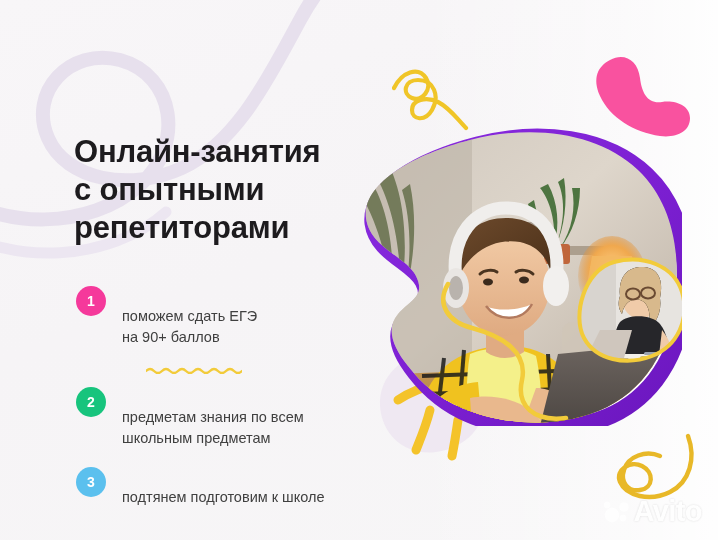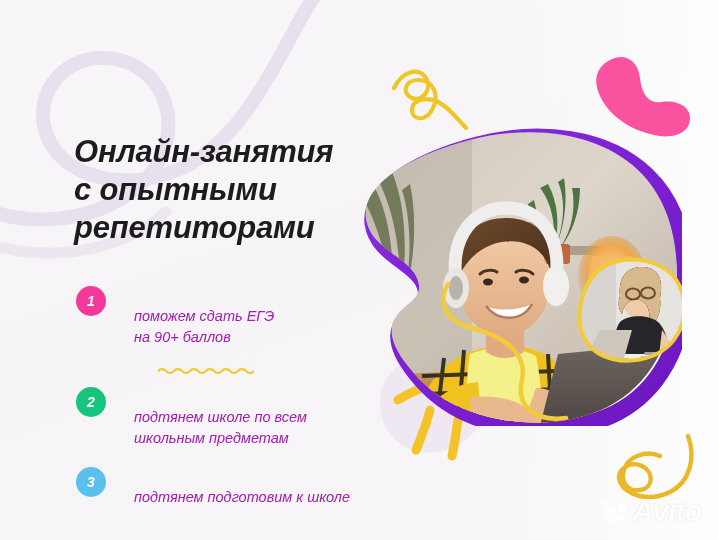--- a/index.html
+++ b/index.html
@@ -8,21 +8,20 @@
     padding: 0;
     background: #ffffff;
   }
   #poster {
     position: relative;
     width: 718px;
     height: 540px;
     overflow: hidden;
     background: #f7f5f7;
     font-family: "Liberation Sans", "DejaVu Sans", sans-serif;
-    font-style: italic;
     -webkit-font-smoothing: antialiased;
   }
 
   
   .bg-base {
     position: absolute;
     inset: 0;
     background: linear-gradient(160deg, #f8f6f8 0%, #f6f4f6 45%, #f7f6f7 100%);
   }
   .bg-swirl {
@@ -75,24 +74,24 @@
     border-radius: 50%;
     color: #ffffff;
     font-size: 14px;
     font-weight: 700;
     display: flex;
     align-items: center;
     justify-content: center;
     margin-top: 1px;
   }
   .bullet-text {
-    margin-left: 28px;
+    margin-left: 16px;
     font-size: 14.5px;
     line-height: 1.45;
-    color: #a21caf;
+    color: #404040;
     font-weight: 400;
     white-space: pre-line;
     position: relative;
   }
   .bullet-text .wavy {
     position: absolute;
     left: 24px;
     bottom: -5px;
     width: 96px;
     height: 7px;
@@ -368,21 +367,21 @@
 на 90+ баллов</span>
         <svg class="wavy" viewBox="0 0 96 7" preserveAspectRatio="none" aria-hidden="true">
           <path d="M0,4 Q4,0 8,4 T16,4 T24,4 T32,4 T40,4 T48,4 T56,4 T64,4 T72,4 T80,4 T88,4 T96,4" fill="none" stroke="#f2cb3a" stroke-width="2.4" stroke-linecap="round"></path>
         </svg>
       </div>
     </div>
 
     <div class="bullet">
       <div class="bullet-badge" style="background:#17c47d">2</div>
       <div class="bullet-text">
-        <span>подтянем школе по всем
+        <span>предметам знания по всем
 школьным предметам</span>
       </div>
     </div>
 
     <div class="bullet">
       <div class="bullet-badge" style="background:#5bc0ee">3</div>
       <div class="bullet-text">
         <span>подтянем подготовим к школе</span>
       </div>
     </div>

